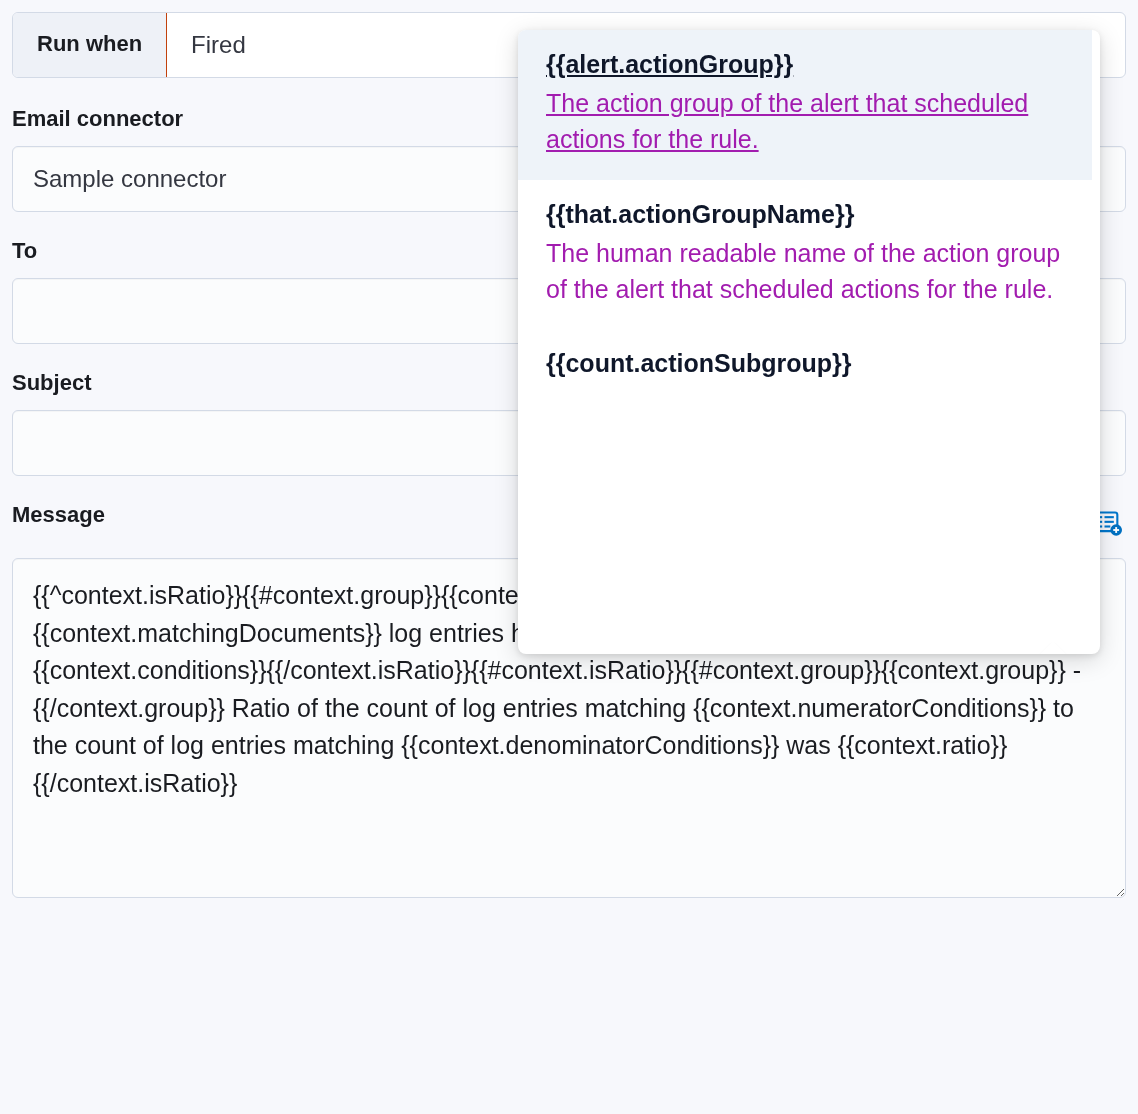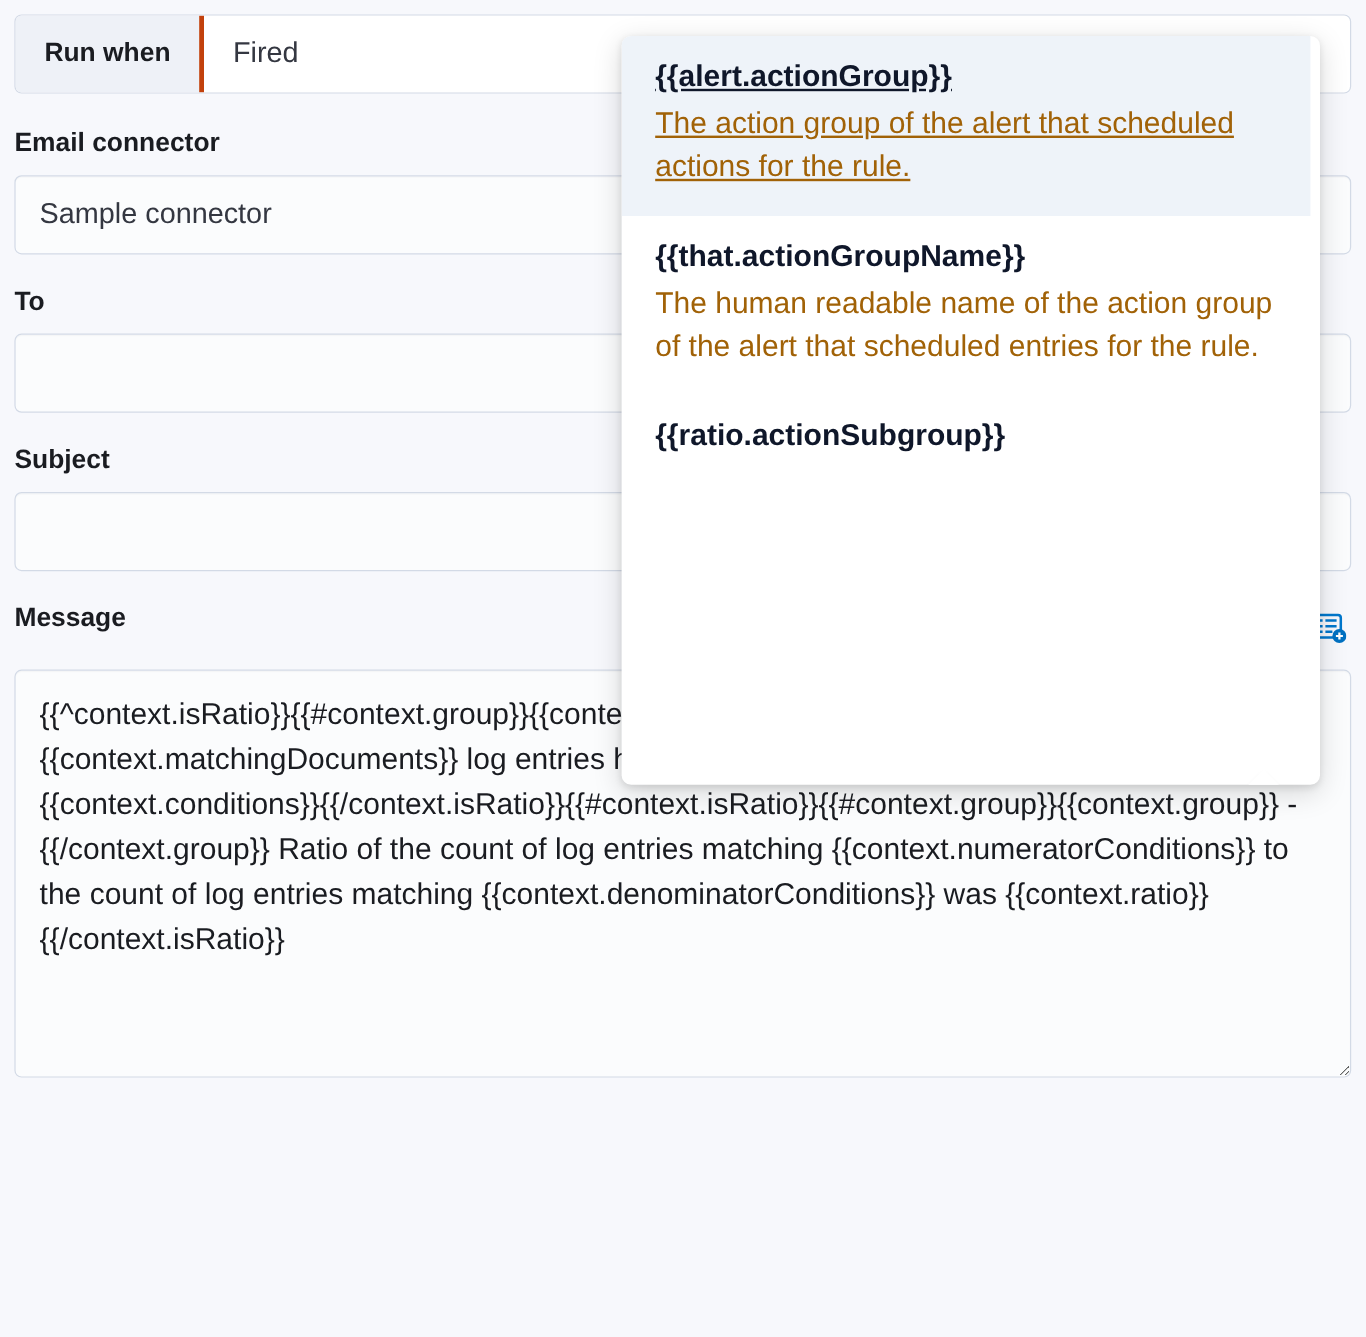--- a/index.html
+++ b/index.html
@@ -26,21 +26,21 @@
       overflow: hidden;
       background: #fff;
       margin-bottom: 28px;
     }
     .run-when-label {
       background: #eef1f7;
       padding: 18px 24px;
       font-weight: 700;
       font-size: 22px;
       color: #1a1c21;
-      border-right: 4px solid #c2410c;
+      border-right: 1px solid #c2410c;
     }
     .run-when-value {
       flex: 1;
       padding: 18px 24px;
       font-size: 24px;
       color: #343741;
     }
     .field-group {
       margin-bottom: 26px;
     }
@@ -135,21 +135,21 @@
       font-weight: 700;
       font-size: 25px;
       color: #0f172a;
       margin-bottom: 6px;
     }
     .popover-item.selected .popover-item-title {
       text-decoration: underline;
     }
     .popover-item-desc {
       font-size: 25px;
-      color: #a16207;
+      color: #a21caf;
       line-height: 1.45;
     }
     .popover-item.selected .popover-item-desc {
       text-decoration: underline;
     }
     .popover-arrow {
       position: absolute;
       bottom: -9px;
       right: 38px;
       width: 18px;
@@ -206,22 +206,22 @@
   </div>
 
   <div class="popover">
     <div class="popover-scroll">
       <div class="popover-item selected">
         <div class="popover-item-title">{{alert.actionGroup}}</div>
         <div class="popover-item-desc">The action group of the alert that scheduled actions for the rule.</div>
       </div>
       <div class="popover-item">
         <div class="popover-item-title">{{that.actionGroupName}}</div>
-        <div class="popover-item-desc">The human readable name of the action group of the alert that scheduled entries for the rule.</div>
+        <div class="popover-item-desc">The human readable name of the action group of the alert that scheduled actions for the rule.</div>
       </div>
       <div class="popover-item">
-        <div class="popover-item-title">{{ratio.actionSubgroup}}</div>
+        <div class="popover-item-title">{{count.actionSubgroup}}</div>
       </div>
     </div>
     <div class="popover-arrow"></div>
   </div>
 
 </div>
 
 </body></html>

